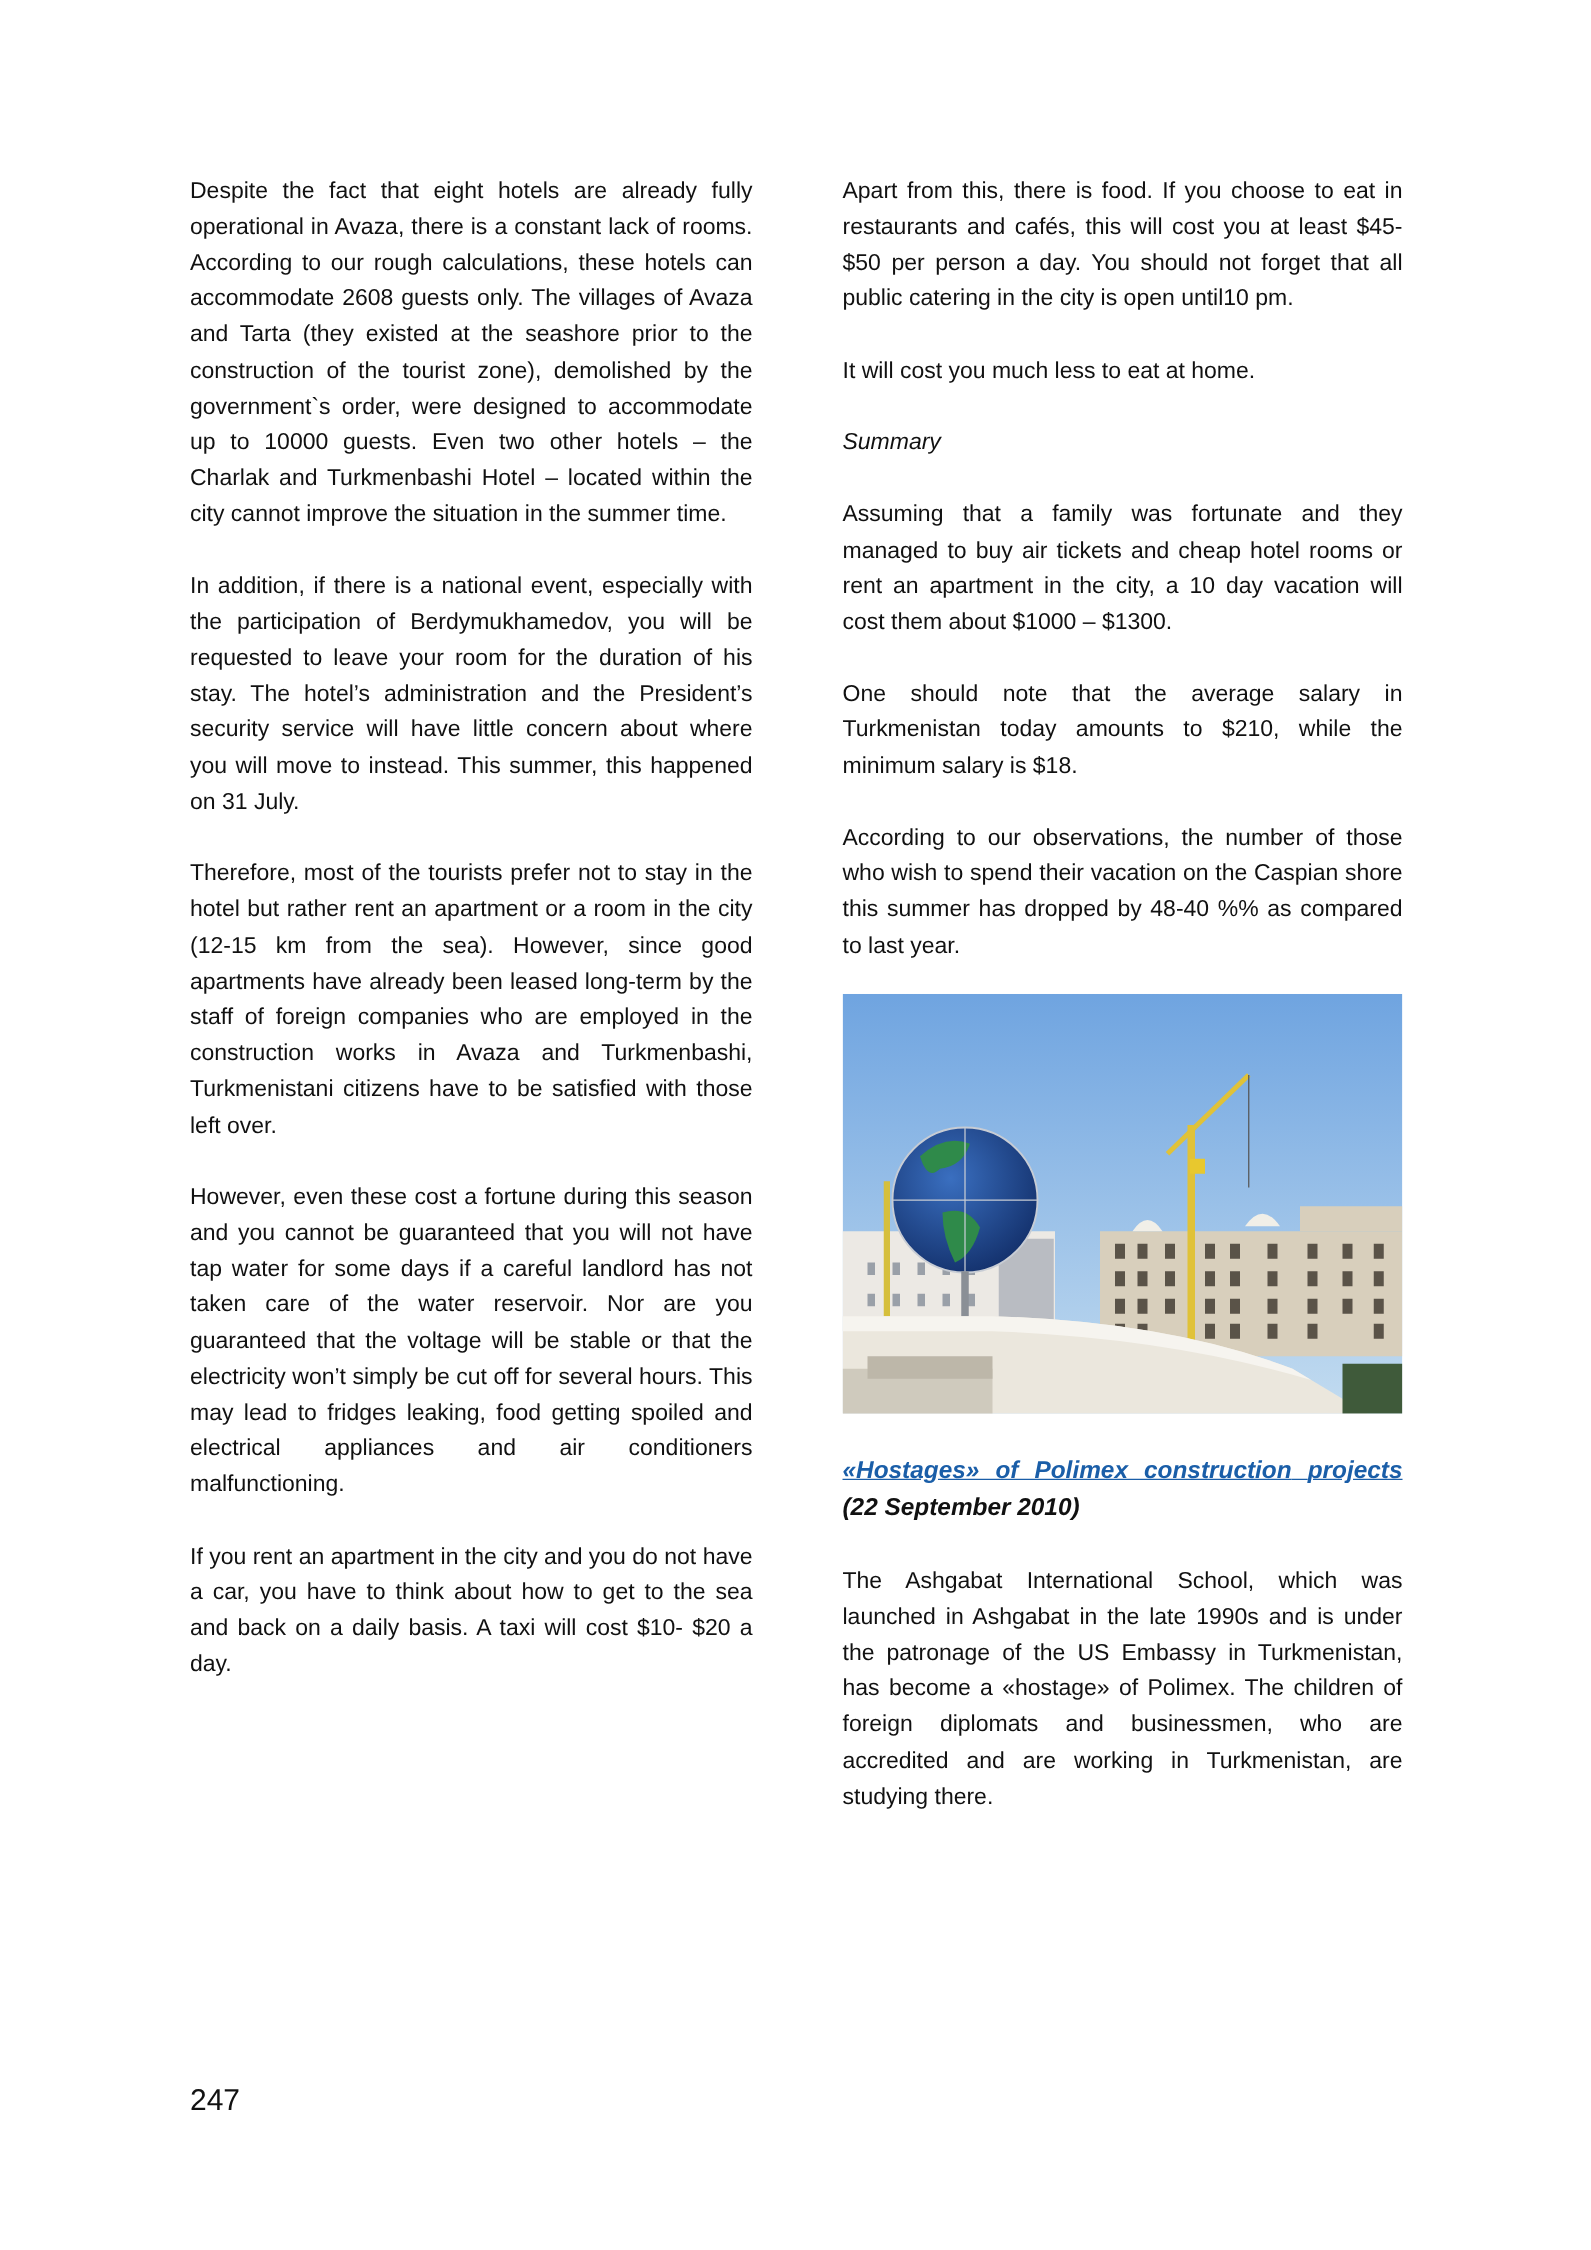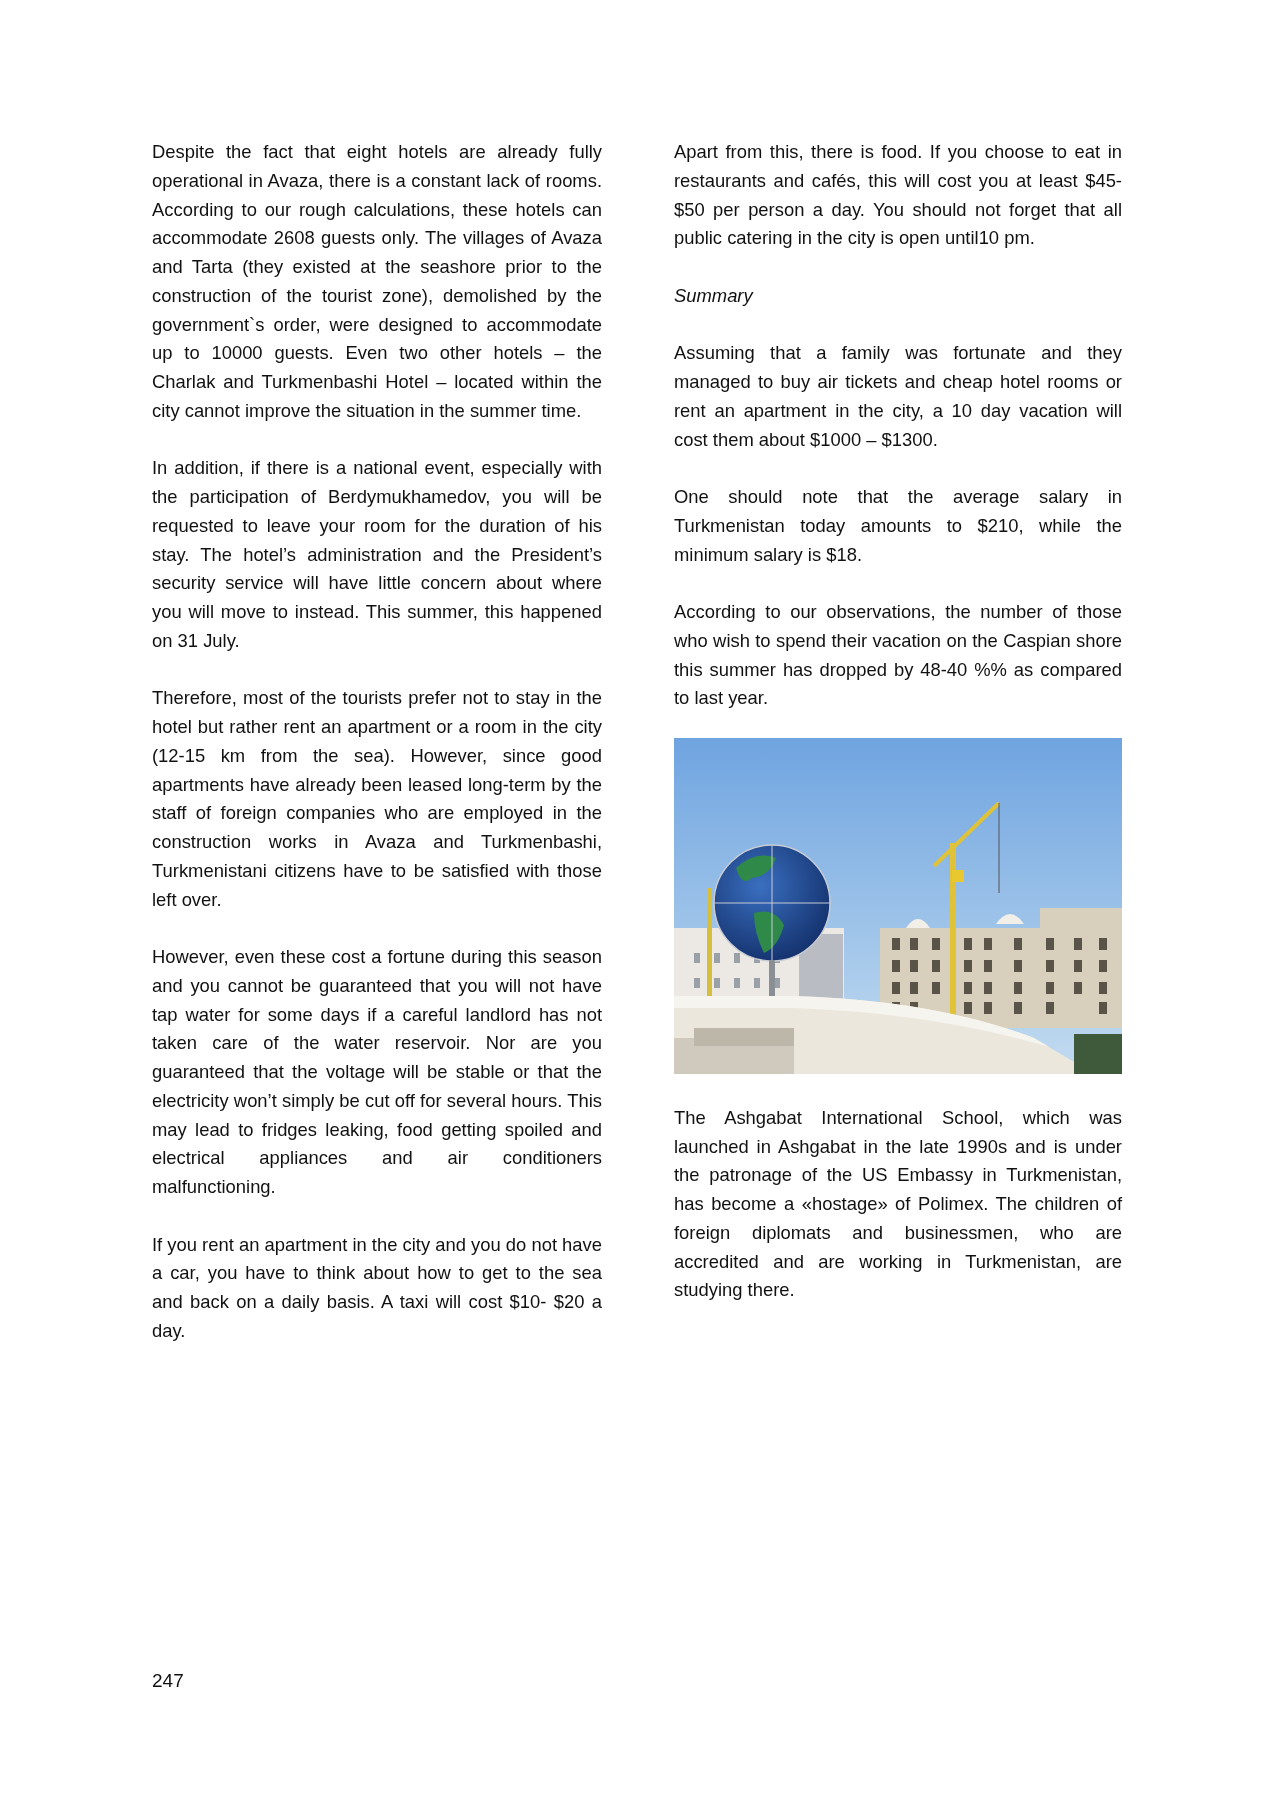--- a/index.html
+++ b/index.html
@@ -8,35 +8,36 @@
   .col { position: absolute; top: 138px; font-size: 18.4px; line-height: 28.75px; text-align: justify; }
   .col-left { left: 152px; width: 450px; }
   .col-right { left: 674px; width: 448px; }
   .col p { margin: 0 0 28.75px 0; }
   .col p.tight { margin-bottom: 0; }
   .subhead { font-style: italic; margin: 0; }
   .photo { display: block; width: 448px; height: 336px; margin: 0 0 30px 0; position: relative; overflow: hidden; }
   .heading { margin: 0; font-weight: bold; font-style: italic; font-size: 19.5px; line-height: 30px; text-align: justify; text-align-last: left; }
   .heading a { color: #1a5ea8; text-decoration: underline; }
   .heading .date { color: #111; }
-  .page-number { position: absolute; left: 152px; top: 1667px; font-size: 19px; line-height: 28px; }
+  .page-number { position: absolute; left: 152px; top: 1667px; font-size: 24px; line-height: 28px; }
 </style>
 </head>
 <body>
 
 <div class="col col-left">
   <p>Despite the fact that eight hotels are already fully operational in Avaza, there is a constant lack of rooms. According to our rough calculations, these hotels can accommodate 2608 guests only. The villages of Avaza and Tarta (they existed at the seashore prior to the construction of the tourist zone), demolished by the government`s order, were designed to accommodate up to 10000 guests. Even two other hotels – the Charlak and Turkmenbashi Hotel – located within the city cannot improve the situation in the summer time.</p>
   <p>In addition, if there is a national event, especially with the participation of Berdymukhamedov, you will be requested to leave your room for the duration of his stay. The hotel’s administration and the President’s security service will have little concern about where you will move to instead. This summer, this happened on 31 July.</p>
   <p>Therefore, most of the tourists prefer not to stay in the hotel but rather rent an apartment or a room in the city (12-15 km from the sea). However, since good apartments have already been leased long-term by the staff of foreign companies who are employed in the construction works in Avaza and Turkmenbashi, Turkmenistani citizens have to be satisfied with those left over.</p>
   <p>However, even these cost a fortune during this season and you cannot be guaranteed that you will not have tap water for some days if a careful landlord has not taken care of the water reservoir. Nor are you guaranteed that the voltage will be stable or that the electricity won’t simply be cut off for several hours. This may lead to fridges leaking, food getting spoiled and electrical appliances and air conditioners malfunctioning.</p>
   <p class="tight">If you rent an apartment in the city and you do not have a car, you have to think about how to get to the sea and back on a daily basis. A taxi will cost $10- $20 a day.</p>
 </div>
 
 <div class="col col-right">
   <p>Apart from this, there is food. If you choose to eat in restaurants and cafés, this will cost you at least $45- $50 per person a day. You should not forget that all public catering in the city is open until10 pm.</p>
+  <p>It will cost you much less to eat at home.</p>
   <p class="subhead">Summary</p>
   <p>Assuming that a family was fortunate and they managed to buy air tickets and cheap hotel rooms or rent an apartment in the city, a 10 day vacation will cost them about $1000 – $1300.</p>
   <p>One should note that the average salary in Turkmenistan today amounts to $210, while the minimum salary is $18.</p>
   <p>According to our observations, the number of those who wish to spend their vacation on the Caspian shore this summer has dropped by 48-40 %% as compared to last year.</p>
 
   <div class="photo" style="margin-top:-4px;">
     <svg width="448" height="336" viewBox="0 0 448 336" xmlns="http://www.w3.org/2000/svg">
       <defs>
         <linearGradient id="sky" x1="0" y1="0" x2="0" y2="1">
           <stop offset="0" stop-color="#6fa4e0"></stop>
@@ -121,16 +122,19 @@
       <rect x="95" y="222" width="6" height="45" fill="#8a8f96"></rect>
 
       <path d="M0 258 L120 258 Q260 262 360 300 L420 336 L0 336 Z" fill="#ebe7dd"></path>
       <path d="M0 258 L120 258 Q260 262 360 300 L375 309 Q260 275 120 270 L0 270 Z" fill="#f6f4ef"></path>
       <rect x="0" y="300" width="120" height="36" fill="#cfcabd"></rect>
       <rect x="20" y="290" width="100" height="18" fill="#bdb7a9"></rect>
       <rect x="400" y="296" width="48" height="40" fill="#3f5a3a"></rect>
     </svg>
   </div>
 
+  <p class="heading">
+    <a><span>«Hostages» of Polimex construction</span> <span>projects</span></a><span class="date"> (22 September 2010)</span>
+  </p>
   <p class="tight">The Ashgabat International School, which was launched in Ashgabat in the late 1990s and is under the patronage of the US Embassy in Turkmenistan, has become a «hostage» of Polimex. The children of foreign diplomats and businessmen, who are accredited and are working in Turkmenistan, are studying there.</p>
 </div>
 
 <div class="page-number">247</div>
 
 </body></html>

